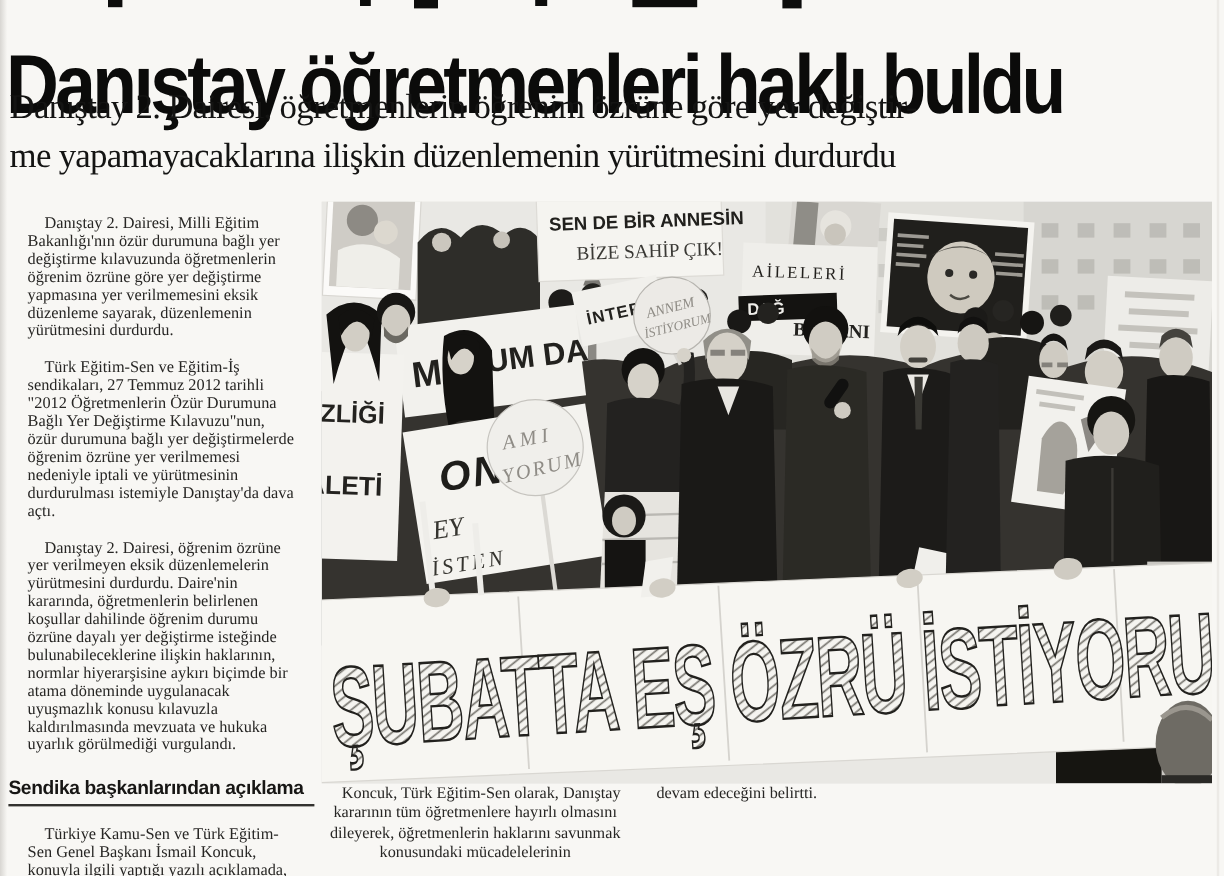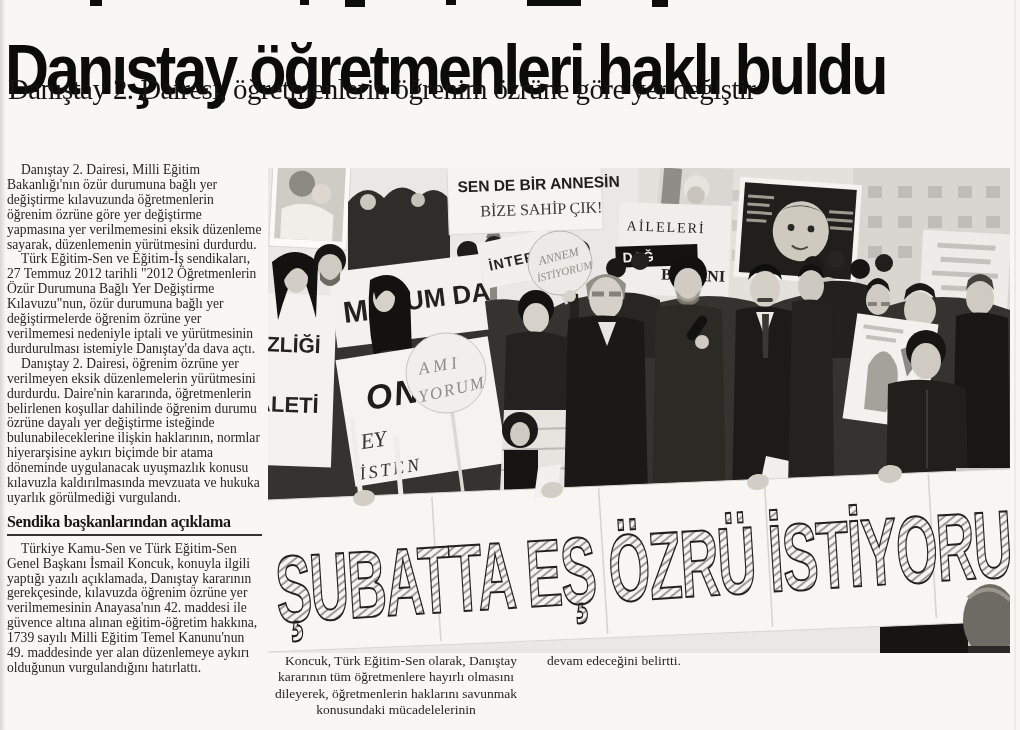--- a/index.html
+++ b/index.html
@@ -20,23 +20,23 @@
     transform:scaleY(1.14);transform-origin:0 0;
   }
   .deck{
     position:absolute;left:8px;top:69px;width:1008px;
     font-size:29px;line-height:41px;color:#141413;letter-spacing:-0.6px;
   }
   .col{
     position:absolute;left:7px;top:163px;width:255px;
     font-size:13.6px;line-height:14.9px;color:#272624;
   }
-  .col p{margin:0;text-indent:14px;}
+  .col p{margin:16px;text-indent:14px;}
   .col .sub{
-    font-family:Liberation Serif, serif;font-weight:bold;font-size:16px;
+    font-family:Liberation Sans, sans-serif;font-weight:bold;font-size:16px;
     color:#171614;border-bottom:2px solid #33322f;
     padding:7px 0 4px 0;margin:2px 0 6px 0;text-indent:0;letter-spacing:-0.3px;
   }
   .photo{
     position:absolute;left:268px;top:168px;width:742px;height:485px;
     background:#e9e8e4;overflow:hidden;
   }
   .cap{position:absolute;font-size:13.5px;line-height:16.4px;color:#272624;}
   .cap-left{left:270px;top:653px;width:252px;text-indent:10px;text-align:center;}
   .cap-right{left:547px;top:653px;width:300px;}
@@ -51,20 +51,21 @@
 <div class="remnant" style="left:300px;top:0;width:9px;height:5px"></div>
 <div class="remnant" style="left:345px;top:0;width:20px;height:7px"></div>
 <div class="remnant" style="left:446px;top:0;width:10px;height:5px"></div>
 <div class="remnant" style="left:527px;top:0;width:54px;height:6px"></div>
 <div class="remnant" style="left:652px;top:0;width:16px;height:7px"></div>
 
 <h1 class="headline">Danıştay öğretmenleri haklı buldu</h1>
 
 <div class="deck">
   <div>Danıştay 2. Dairesi, öğretmenlerin öğrenim özrüne göre yer değiştir-</div>
+  <div>me yapamayacaklarına ilişkin düzenlemenin yürütmesini durdurdu</div>
 </div>
 
 <div class="col">
   <p>Danıştay 2. Dairesi, Milli Eğitim Bakanlığı'nın özür durumuna bağlı yer değiştirme kılavuzunda öğretmenlerin öğrenim özrüne göre yer değiştirme yapmasına yer verilmemesini eksik düzenleme sayarak, düzenlemenin yürütmesini durdurdu.</p>
   <p>Türk Eğitim-Sen ve Eğitim-İş sendikaları, 27 Temmuz 2012 tarihli "2012 Öğretmenlerin Özür Durumuna Bağlı Yer Değiştirme Kılavuzu"nun, özür durumuna bağlı yer değiştirmelerde öğrenim özrüne yer verilmemesi nedeniyle iptali ve yürütmesinin durdurulması istemiyle Danıştay'da dava açtı.</p>
   <p>Danıştay 2. Dairesi, öğrenim özrüne yer verilmeyen eksik düzenlemelerin yürütmesini durdurdu. Daire'nin kararında, öğretmenlerin belirlenen koşullar dahilinde öğrenim durumu özrüne dayalı yer değiştirme isteğinde bulunabileceklerine ilişkin haklarının, normlar hiyerarşisine aykırı biçimde bir atama döneminde uygulanacak uyuşmazlık konusu kılavuzla kaldırılmasında mevzuata ve hukuka uyarlık görülmediği vurgulandı.</p>
   <div class="sub">Sendika başkanlarından açıklama</div>
   <p>Türkiye Kamu-Sen ve Türk Eğitim-Sen Genel Başkanı İsmail Koncuk, konuyla ilgili yaptığı yazılı açıklamada, Danıştay kararının gerekçesinde, kılavuzda öğrenim özrüne yer verilmemesinin Anayasa'nın 42. maddesi ile güvence altına alınan eğitim-öğretim hakkına, 1739 sayılı Milli Eğitim Temel Kanunu'nun 49. maddesinde yer alan düzenlemeye aykırı olduğunun vurgulandığını hatırlattı.</p>
 </div>
 

